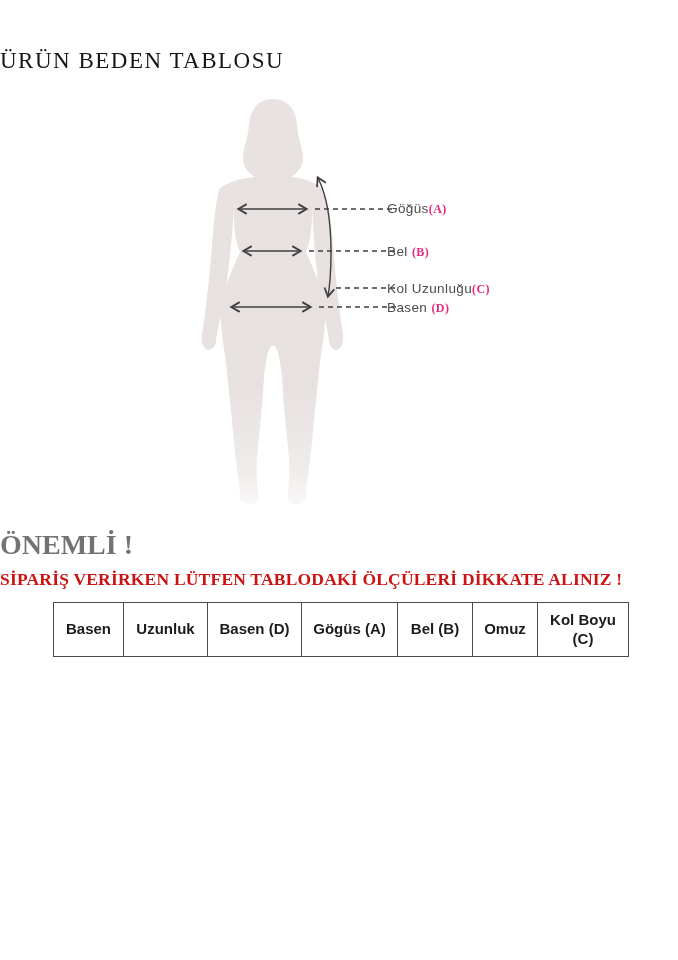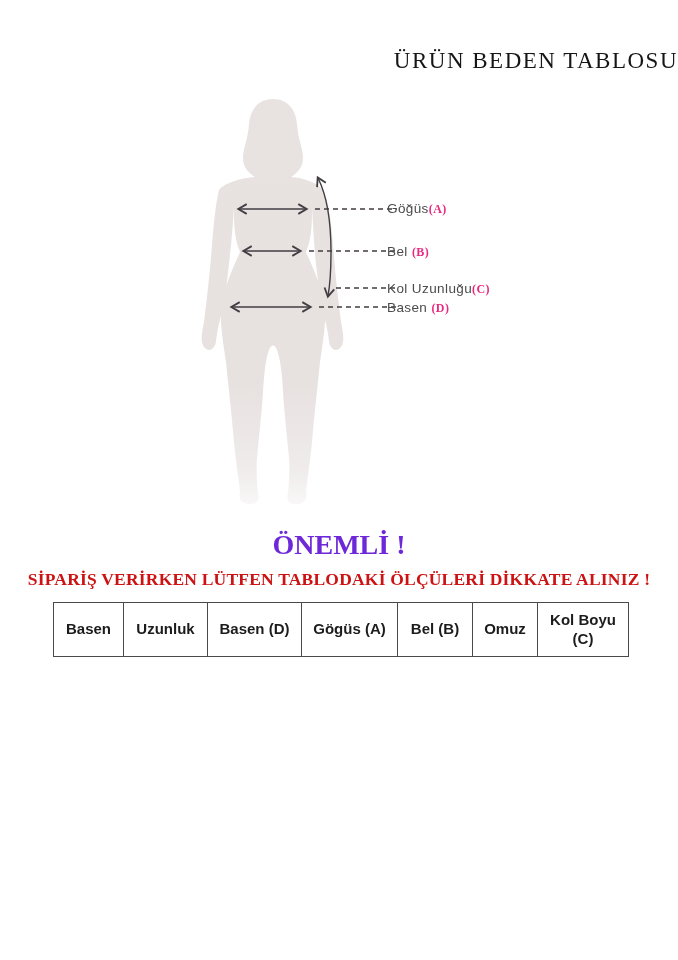--- a/index.html
+++ b/index.html
@@ -5,47 +5,45 @@
   html,body{margin:0;padding:0;background:#ffffff;}
   .page{
     position:relative;
     width:678px;height:960px;
     background:#ffffff;
     font-family:"Liberation Sans",sans-serif;
     overflow:hidden;
   }
   .page-title{
     position:absolute;top:48px;left:0;width:678px;
-    text-align:right;
+    text-align:left;
     font-family:"Liberation Serif",serif;
     font-size:23px;letter-spacing:1.5px;
     color:#161616;
   }
   .diagram-svg{position:absolute;left:0;top:0;}
   .fig-label{
     position:absolute;left:387px;
     font-size:13.5px;color:#4b4b4b;
     letter-spacing:.4px;
     white-space:pre;
   }
   .fig-label .letter{
     font-family:"Liberation Serif",serif;
     font-weight:bold;font-size:12px;
     color:#e8297e;
   }
   .warn-heading{
     position:absolute;top:529px;left:0;width:678px;
-    text-align:center;
     font-family:"Liberation Serif",serif;
     font-weight:bold;font-size:28px;
-    color:#6d28d9;
+    color:#737373;
   }
   .warn-sub{
     position:absolute;top:569px;left:0;width:678px;
-    text-align:center;
     font-family:"Liberation Serif",serif;
     font-weight:bold;font-size:17.5px;letter-spacing:.2px;
     color:#cc1212;
   }
   table.size-table{
     position:absolute;left:53px;top:602px;
     width:575px;
     border-collapse:collapse;
     table-layout:fixed;
   }

